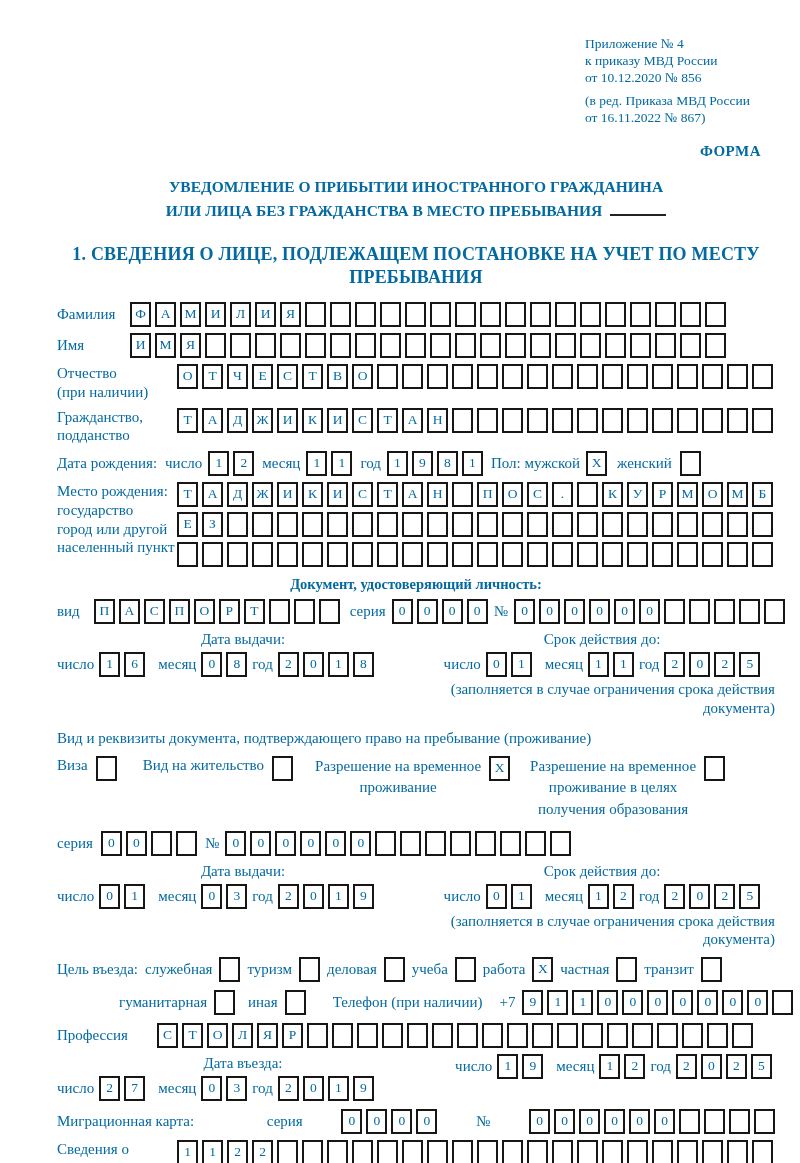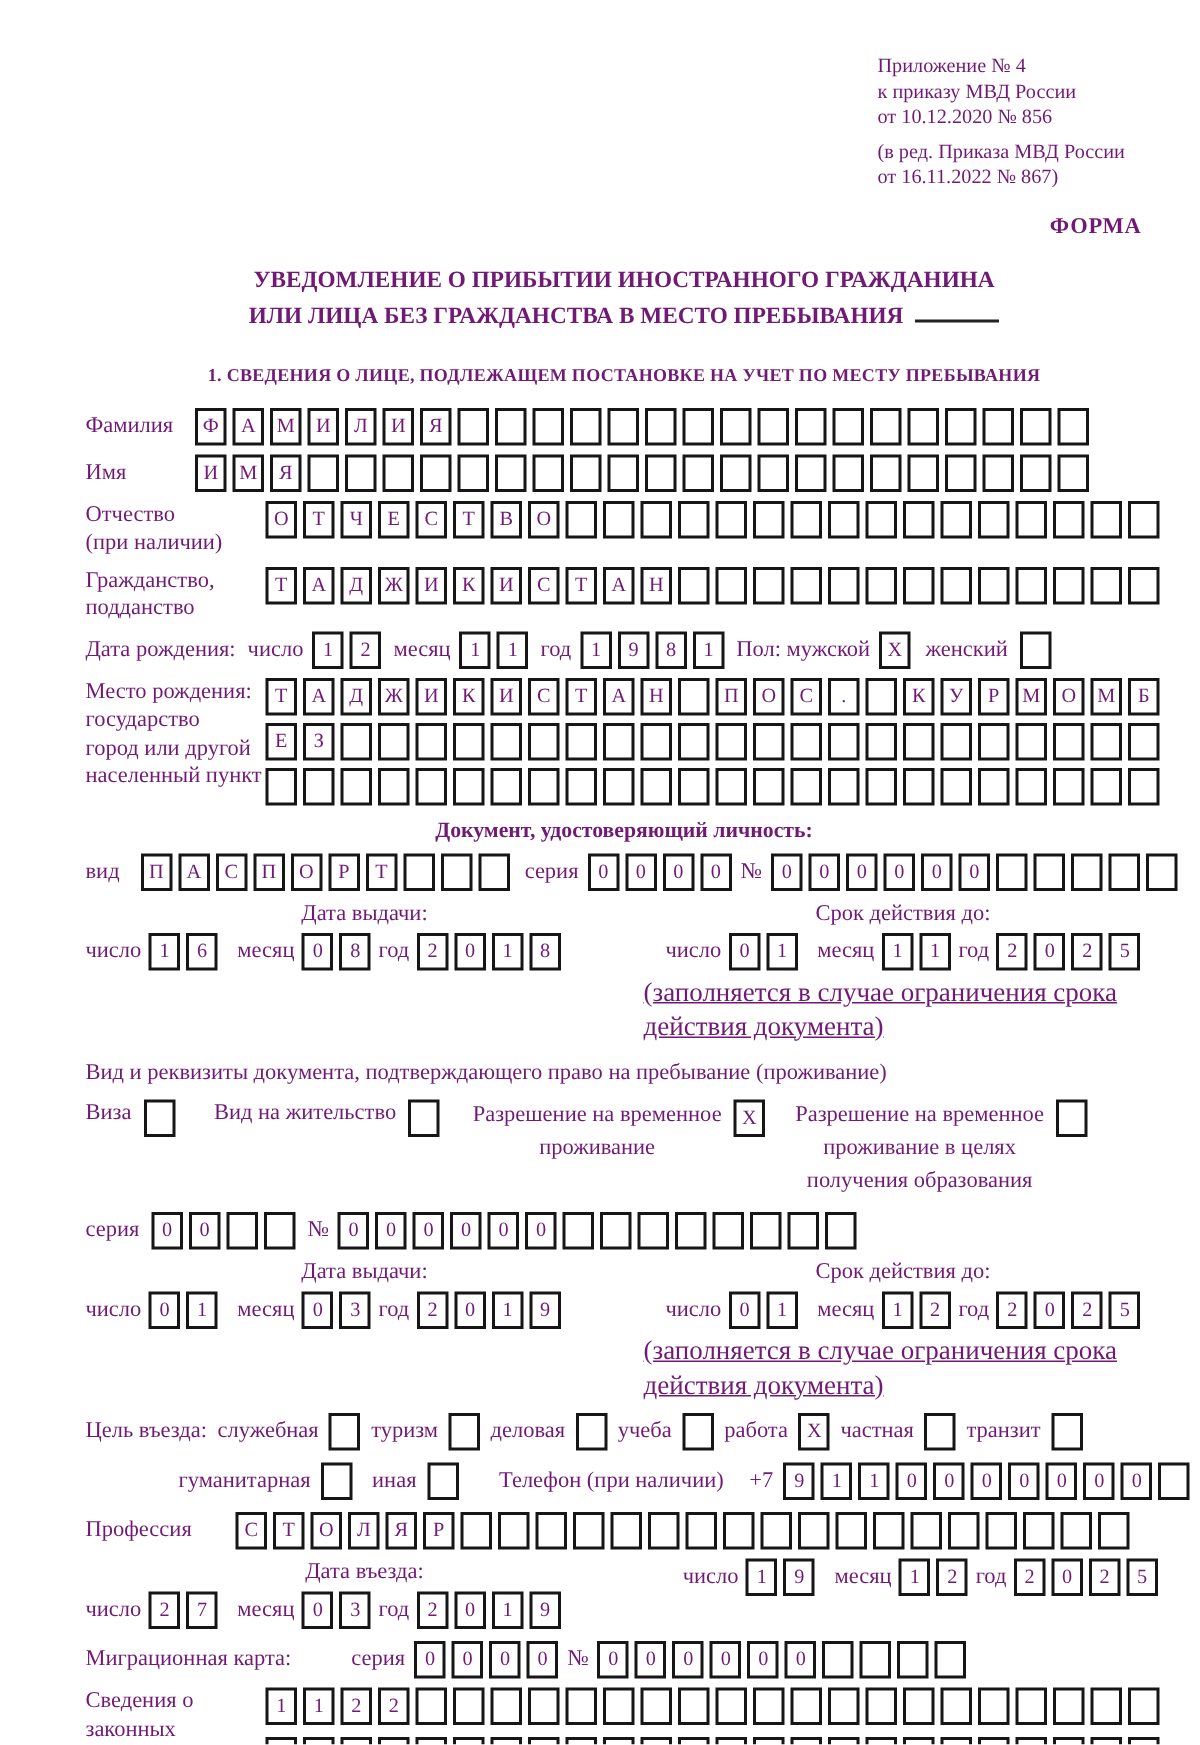--- a/index.html
+++ b/index.html
@@ -1,49 +1,49 @@
 <!DOCTYPE html>
 <html><head>
 <meta charset="utf-8">
 <style>
   html,body{margin:0;padding:0;background:#fff;}
   .page{
     width:800px;height:1163px;box-sizing:border-box;
     padding:36px 25px 10px 57px;
     font-family:"Liberation Serif","DejaVu Serif",serif;
-    color:#701a75;font-size:15px;line-height:1.25;
+    color:#0369a1;font-size:15px;line-height:1.25;
     overflow:hidden;background:#fff;
   }
   .hdr-block{margin-left:auto;width:190px;font-size:13.5px;}
   .hdr-block .l{white-space:nowrap;}
   .hdr-block .rev{margin-top:6px;}
   .forma{font-weight:bold;text-align:right;padding-right:14px;margin-top:16px;font-size:15px;letter-spacing:.5px;}
   .title{font-weight:bold;text-align:center;font-size:15.5px;margin-top:14px;line-height:1.55;}
   .blank-ul{display:inline-block;width:56px;border-bottom:2px solid #222;height:12px;margin-left:8px;}
-  .sect{font-weight:bold;font-size:12px;margin-top:20px;margin-bottom:14px;text-align:center;letter-spacing:.2px;}
+  .sect{font-weight:bold;font-size:18px;margin-top:20px;margin-bottom:14px;text-align:center;letter-spacing:.2px;}
   .row{display:flex;align-items:center;margin-bottom:6px;}
   .row.top{align-items:flex-start;}
   .lblcol{flex:0 0 auto;}
   .w73{width:73px;}.w100{width:100px;}.w120{width:120px;}
   .cells{display:inline-flex;gap:4px;flex:0 0 auto;}
   .cell{
     width:17px;height:21px;border:2px solid #161616;
     display:inline-flex;align-items:center;justify-content:center;
     font-size:13.5px;flex:0 0 auto;background:#fff;
   }
   .stack{display:flex;flex-direction:column;gap:5px;}
   .lbl{white-space:nowrap;}
   .gap6{margin-left:6px;}.gap8{margin-left:8px;}.gap10{margin-left:10px;}.gap14{margin-left:14px;}
   .center-b{font-weight:bold;text-align:center;font-size:14.5px;margin:8px 0 6px 0;}
   .daterow{display:flex;margin-bottom:2px;}
   .dcol-l{width:372px;flex:0 0 auto;}
   .dcol-r{flex:1 1 auto;}
   .dhead{text-align:center;margin-bottom:3px;}
   .dgrp{display:flex;align-items:center;gap:5px;}
-  .note{font-size:18px;text-align:left;margin-top:3px;text-decoration:underline;}
+  .note{font-size:15px;text-align:right;margin-top:3px;}
   .intro{margin:8px 0 2px 0;line-height:1.6;}
   .cbrow{display:flex;align-items:flex-start;margin:6px 0 10px 0;}
   .cbitem{display:flex;align-items:flex-start;gap:8px;}
   .cblabel{text-align:center;line-height:1.45;}
   .purpose{display:flex;align-items:center;gap:7px;flex-wrap:nowrap;margin-bottom:8px;}
   .purpose .lbl{white-space:nowrap;}
 </style>
 </head>
 <body>
 
@@ -638,21 +638,21 @@
         <span class="cells">
             <span class="cell">2</span>
             <span class="cell">0</span>
             <span class="cell">2</span>
             <span class="cell">5</span>
           </span>
       </div>
     </div>
   </div>
 
-  <div class="row" style="margin-top:8px;">
+  <div class="row" style="margin-top:8px;justify-content:space-between;">
     <span class="lbl">Миграционная карта:</span>
     <span class="lbl" style="margin-left:40px;">серия</span>
     <span class="cells gap6">
         <span class="cell">0</span>
         <span class="cell">0</span>
         <span class="cell">0</span>
         <span class="cell">0</span>
       </span>
     <span class="lbl gap6">№</span>
     <span class="cells gap6">

